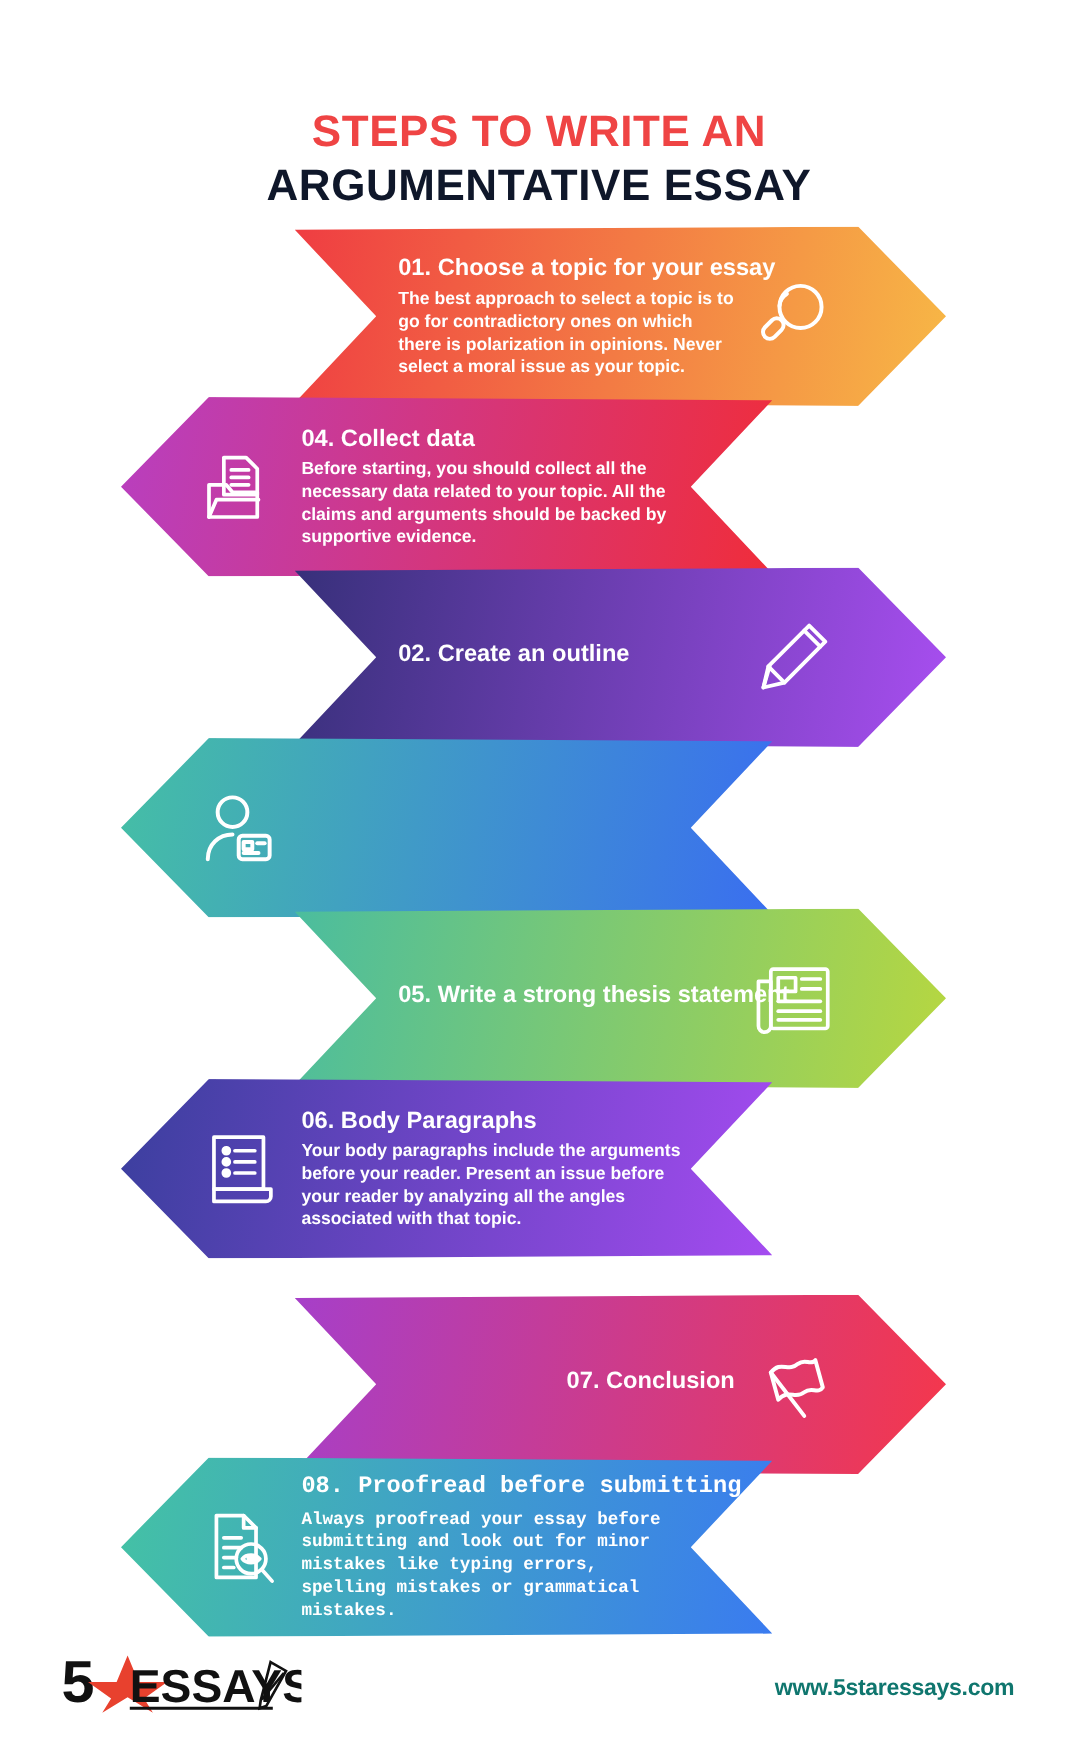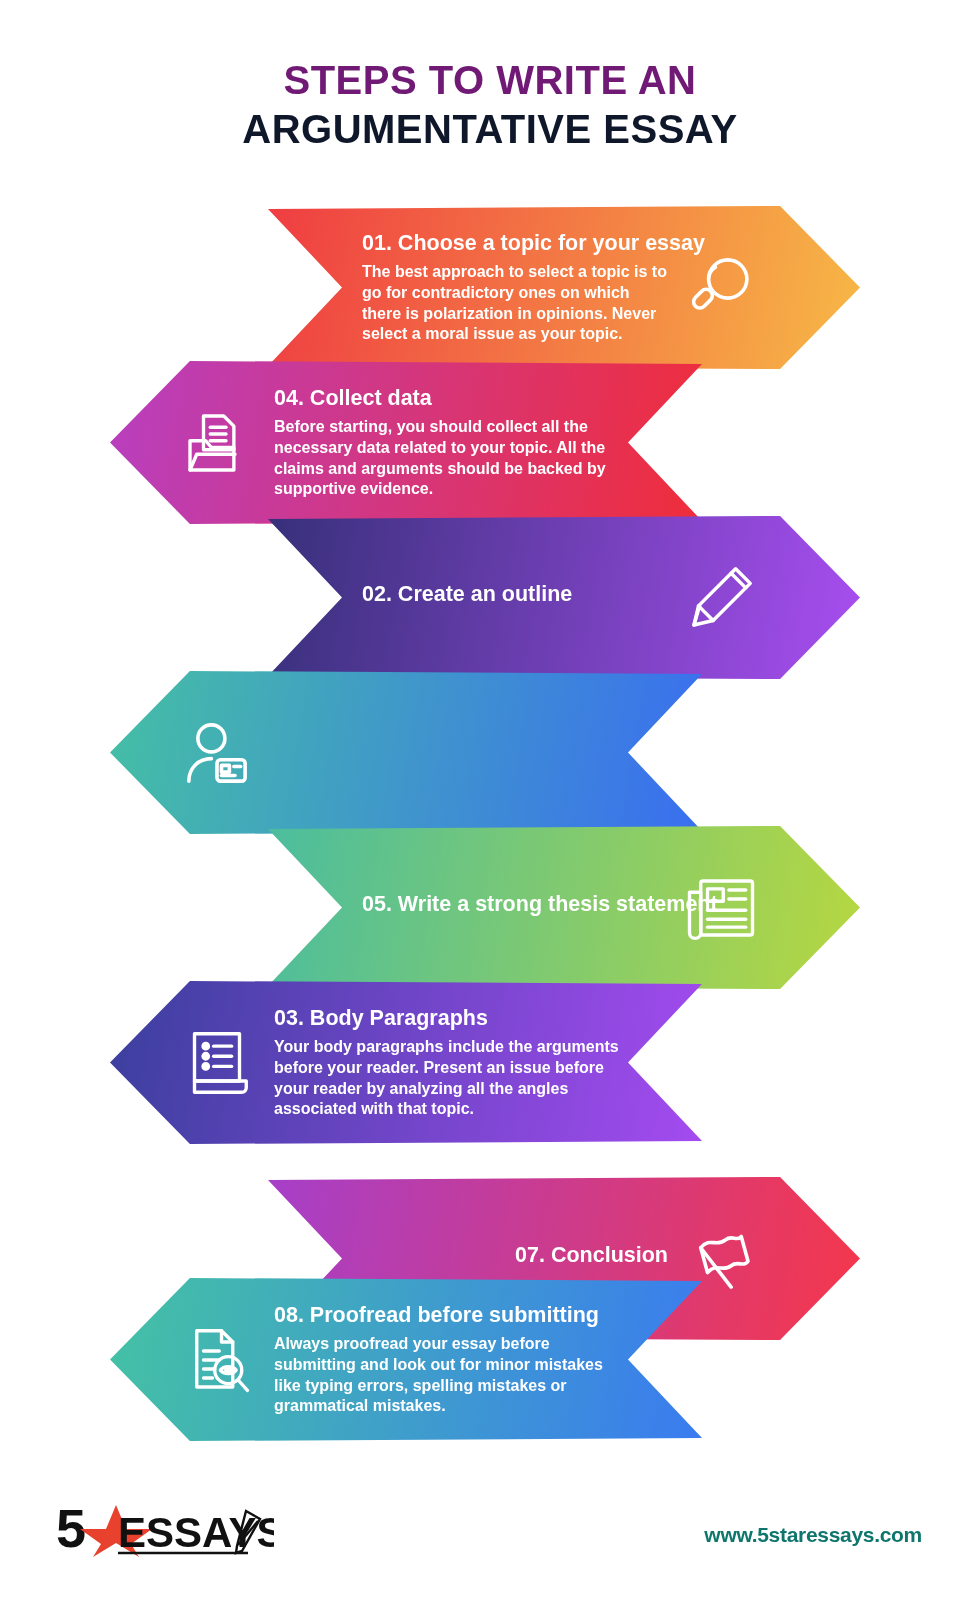--- a/index.html
+++ b/index.html
@@ -154,21 +154,21 @@
     color: #0f766e;
     letter-spacing: -0.3px;
   }
 </style>
 </head>
 <body>
 
 <div class="page">
 
   <div class="title-block">
-    <div class="title-line" style="color: #701a75;">STEPS TO WRITE AN</div>
+    <div class="title-line" style="color: #ef4444; margin-top: 40px;">STEPS TO WRITE AN</div>
     <div class="title-line" style="color: #0f172a;">ARGUMENTATIVE ESSAY</div>
   </div>
 
   <div class="steps" id="steps-container">
       <div class="banner right" style="top: 0px; background: linear-gradient(100deg, rgb(239, 61, 66) 0%, rgb(247, 184, 70) 100%);">
         <div class="banner-inner">
           <div class="text-slot">
             <div class="step-title">01. Choose a topic for your essay</div>
             <div class="step-desc">The best approach to select a topic is to go for contradictory ones on which there is polarization in opinions. Never select a moral issue as your topic.</div>
           </div>
@@ -255,39 +255,39 @@
       <path d="M12 48h46v6a4 4 0 0 1-4 4H12z"></path>
       <circle cx="22" cy="17" r="2.4" fill="#ffffff"></circle>
       <circle cx="22" cy="26" r="2.4" fill="#ffffff"></circle>
       <circle cx="22" cy="35" r="2.4" fill="#ffffff"></circle>
       <line x1="29" y1="17" x2="45" y2="17"></line>
       <line x1="29" y1="26" x2="45" y2="26"></line>
       <line x1="29" y1="35" x2="45" y2="35"></line>
     </svg>
           </div>
           <div class="text-slot">
-            <div class="step-title">03. Body Paragraphs</div>
+            <div class="step-title">06. Body Paragraphs</div>
             <div class="step-desc">Your body paragraphs include the arguments before your reader. Present an issue before your reader by analyzing all the angles associated with that topic.</div>
           </div>
         </div>
       </div>
       <div class="banner right" style="top: 971px; background: linear-gradient(100deg, rgb(166, 63, 201) 0%, rgb(245, 55, 75) 100%); text-align: right;">
         <div class="banner-inner">
           <div class="text-slot">
             <div class="step-title">07. Conclusion</div>
           </div>
           <div class="icon-slot">
             <svg viewBox="0 0 64 64" fill="none" stroke="#ffffff" stroke-width="3.2" stroke-linecap="round" stroke-linejoin="round">
       <path d="M14 22C22 12 28 22 36 15c6-5 10 2 14-3l6 22c-4 6-9-1-15 4-7 6-13-3-21 6z"></path>
       <line x1="14" y1="22" x2="41" y2="57"></line>
     </svg>
           </div>
         </div>
       </div>
-      <div class="banner left" style="top: 1072px; background: linear-gradient(100deg, rgb(68, 194, 164) 0%, rgb(58, 123, 240) 100%);">
+      <div class="banner left" style="top: 1119px; background: linear-gradient(100deg, rgb(68, 194, 164) 0%, rgb(58, 123, 240) 100%); font-family: Liberation Mono, monospace;">
         <div class="banner-inner">
           <div class="icon-slot">
             <svg viewBox="0 0 64 64" fill="none" stroke="#ffffff" stroke-width="3" stroke-linecap="round" stroke-linejoin="round">
       <path d="M14 6h22l10 10v40H14z"></path>
       <path d="M36 6v10h10"></path>
       <line x1="20" y1="24" x2="34" y2="24"></line>
       <line x1="20" y1="32" x2="34" y2="32"></line>
       <line x1="20" y1="40" x2="30" y2="40"></line>
       <line x1="20" y1="48" x2="28" y2="48"></line>
       <circle cx="42" cy="41" r="12"></circle>

